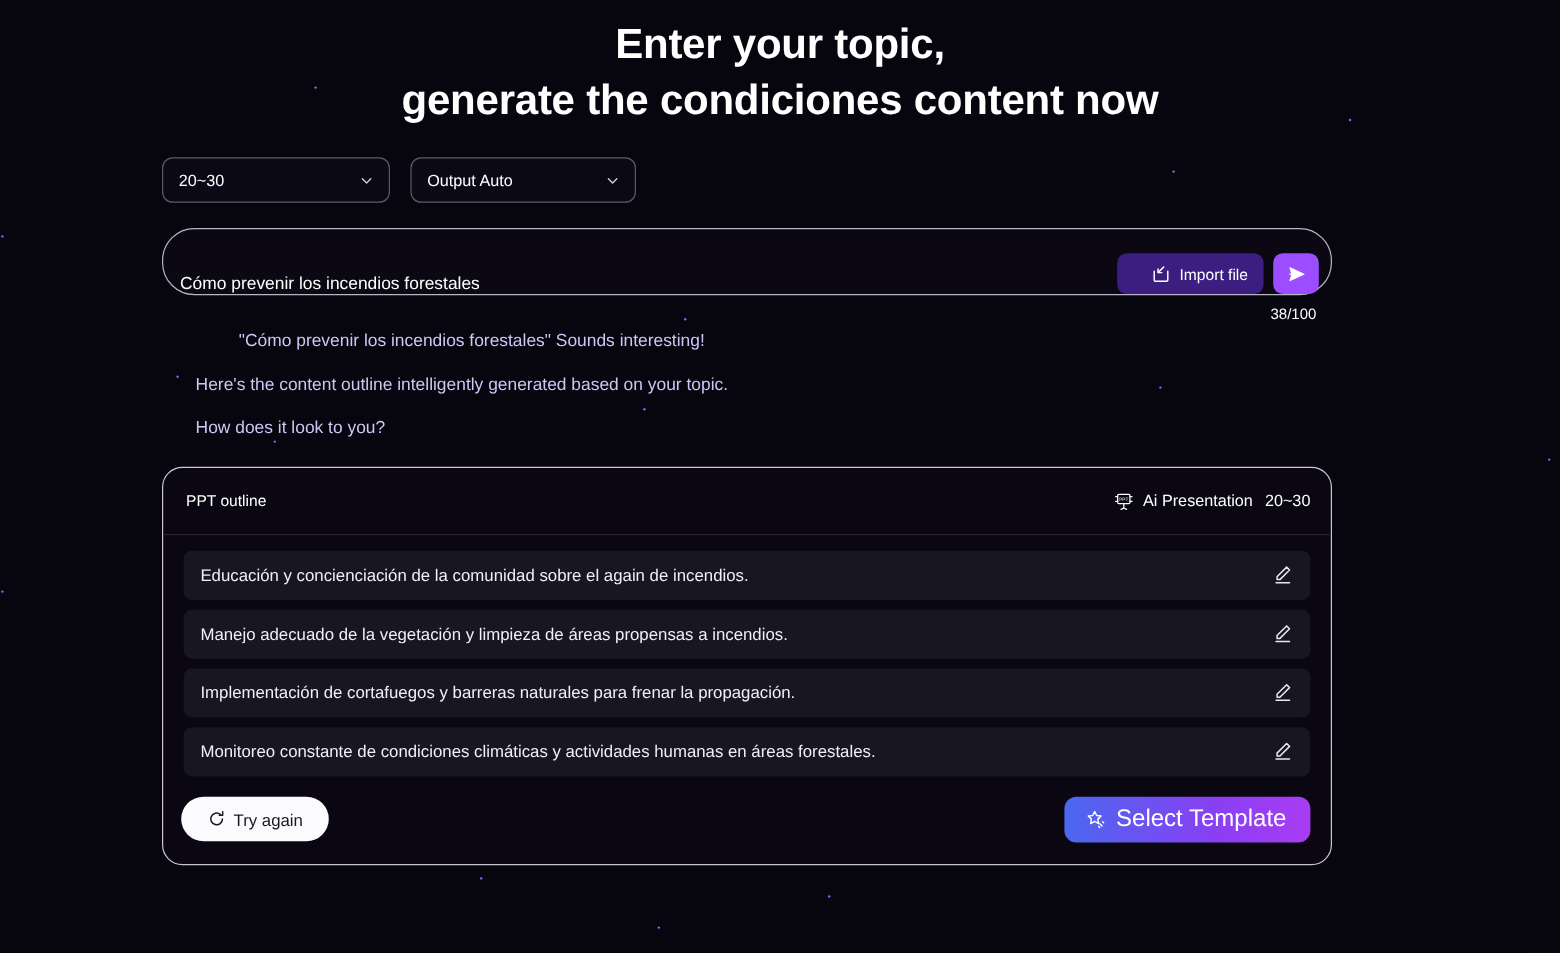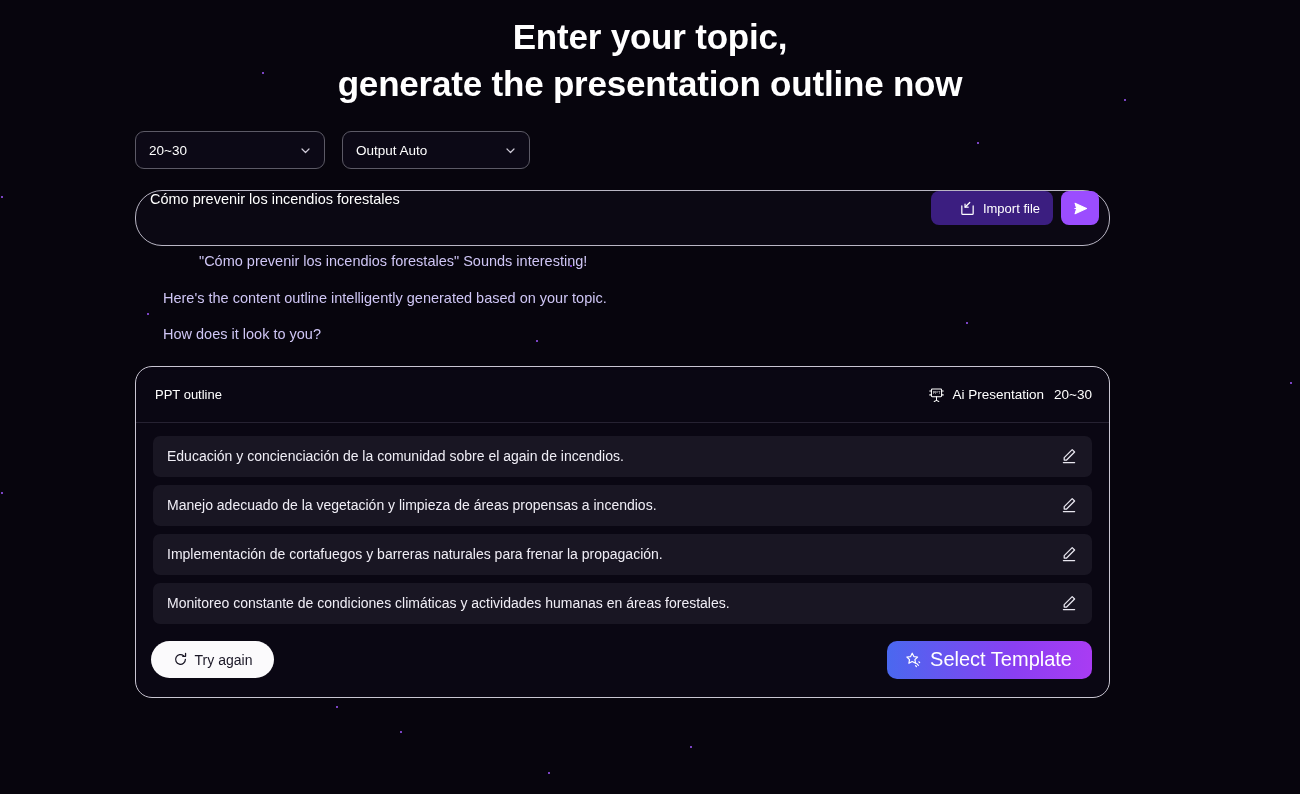--- a/index.html
+++ b/index.html
@@ -87,21 +87,21 @@
   .chev svg { display: block; }
 
   
   .prompt-wrap {
     width: 975px;
     height: 56px;
     border: 1px solid #b9b6c4;
     border-radius: 27px;
     background: #0b0813;
     display: flex;
-    align-items: flex-start;
+    align-items: flex-end;
     padding: 0 10px 0 12px;
   }
   .prompt-text {
     flex: 1;
     font-size: 14.5px;
     color: #ffffff;
     padding-left: 2px;
     white-space: nowrap;
     overflow: hidden;
     background: transparent;
@@ -279,21 +279,21 @@
     <div class="particle" style="left: 548px; top: 772px; width: 2px; height: 2px; background: rgb(162, 89, 255);"></div>
     <div class="particle" style="left: 690px; top: 746px; width: 2px; height: 2px; background: rgb(162, 89, 255);"></div>
     <div class="particle" style="left: 1px; top: 492px; width: 2px; height: 2px; background: rgb(162, 89, 255);"></div>
     <div class="particle" style="left: 1290px; top: 382px; width: 2px; height: 2px; background: rgb(162, 89, 255);"></div>
   </div>
 
 <div class="page">
 
   <div class="headline">
     <span class="line">Enter your topic,</span>
-    <span class="line">generate the presentation outline now</span>
+    <span class="line">generate the condiciones content now</span>
   </div>
 
   <div class="content">
 
     <div class="select-row">
 
       <div class="select-box w1">
         <span class="select-label">20~30</span>
         <span class="chev">
           <svg width="11" height="11" viewBox="0 0 11 11" fill="none">
@@ -327,20 +327,21 @@
       </div>
       <div class="send-btn">
         <span>
           <svg width="17" height="17" viewBox="0 0 18 18" fill="none">
             <path d="M2.6 9H8.2M3.2 3.4L15.4 9L3.2 14.6L5 9L3.2 3.4Z" fill="#ffffff" stroke="#ffffff" stroke-width="1.1" stroke-linejoin="round"></path>
           </svg>
         </span>
       </div>
     </div>
 
+    <div class="counter">38/100</div>
 
     <div class="messages">
       <div class="msg first">"Cómo prevenir los incendios forestales" Sounds interesting!</div>
       <div class="msg">Here's the content outline intelligently generated based on your topic.</div>
       <div class="msg">How does it look to you?</div>
     </div>
 
     <div class="outline-card">
 
       <div class="card-head">

